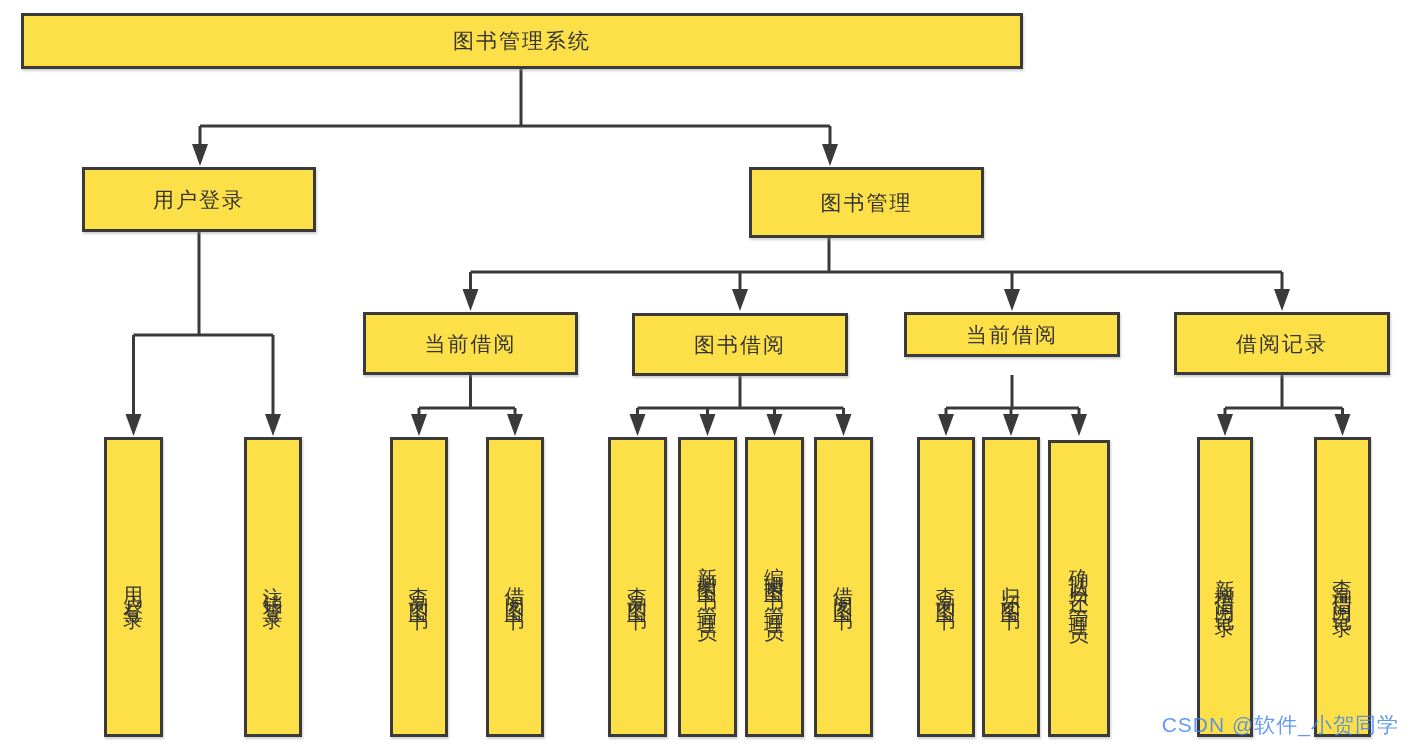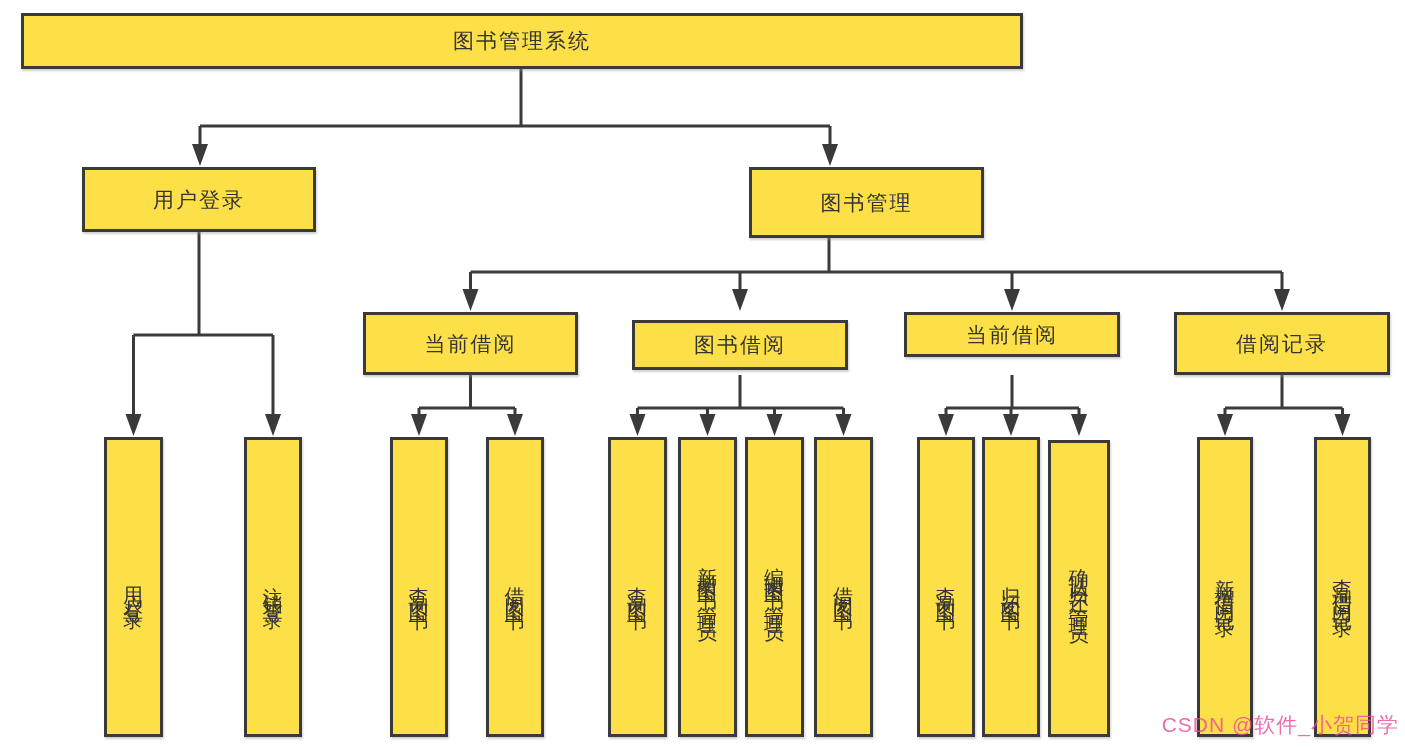--- a/index.html
+++ b/index.html
@@ -14,21 +14,21 @@
     display:flex; align-items:center; justify-content:center;
     box-shadow:1px 2px 2px rgba(150,150,150,0.45);
   }
   .hbox { font-size:21px; letter-spacing:2px; }
   .vbox {
     writing-mode:vertical-lr; text-orientation:mixed;
     font-size:20px; letter-spacing:8px; line-height:1;
   }
   .watermark {
     position:absolute; top:711px; right:6px; z-index:5;
-    font-size:21px; color:#ec4899; opacity:0.8; letter-spacing:1px;
+    font-size:21px; color:#3b82f6; opacity:0.8; letter-spacing:1px;
     white-space:nowrap;
   }
 </style>
 </head>
 <body>
 
 <div class="canvas">
 
   <svg class="connector-layer" width="1405" height="747" viewBox="0 0 1405 747">
     <g stroke="#3a3a3a" stroke-width="3" fill="none">
@@ -69,21 +69,21 @@
       <polygon points="1334.5,414 1350.5,414 1342.5,436"></polygon>
     </g>
   </svg>
 
   <div class="node hbox" style="left:21px;top:13px;width:1002px;height:56px">图书管理系统</div>
 
   <div class="node hbox" style="left:82px;top:167px;width:234px;height:65px">用户登录</div>
   <div class="node hbox" style="left:749px;top:167px;width:235px;height:71px">图书管理</div>
 
   <div class="node hbox" style="left:363px;top:312px;width:215px;height:63px">当前借阅</div>
-  <div class="node hbox" style="left:632px;top:320px;width:216px;height:50px">图书借阅</div>
+  <div class="node hbox" style="left:632px;top:313px;width:216px;height:63px">图书借阅</div>
   <div class="node hbox" style="left:904px;top:312px;width:216px;height:45px">当前借阅</div>
   <div class="node hbox" style="left:1174px;top:312px;width:216px;height:63px">借阅记录</div>
 
   <div class="node vbox" style="left:104px;top:437px;width:59px;height:300px">用户登录</div>
   <div class="node vbox" style="left:244px;top:437px;width:58px;height:300px">注销登录</div>
 
   <div class="node vbox" style="left:390px;top:437px;width:58px;height:300px">查询图书</div>
   <div class="node vbox" style="left:486px;top:437px;width:58px;height:300px">借阅图书</div>
 
   <div class="node vbox" style="left:608px;top:437px;width:59px;height:300px">查询图书</div>

